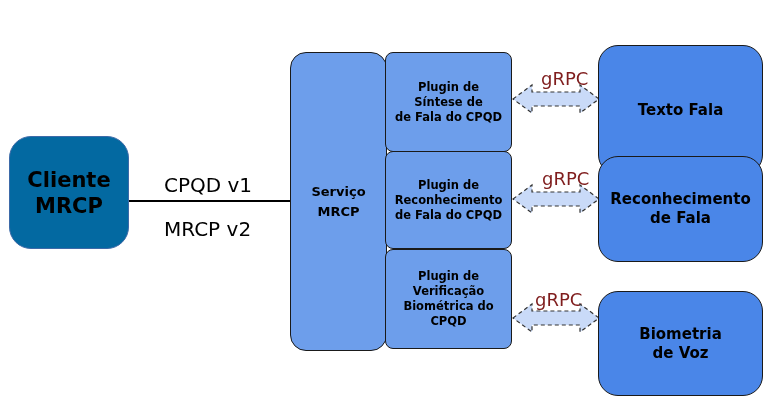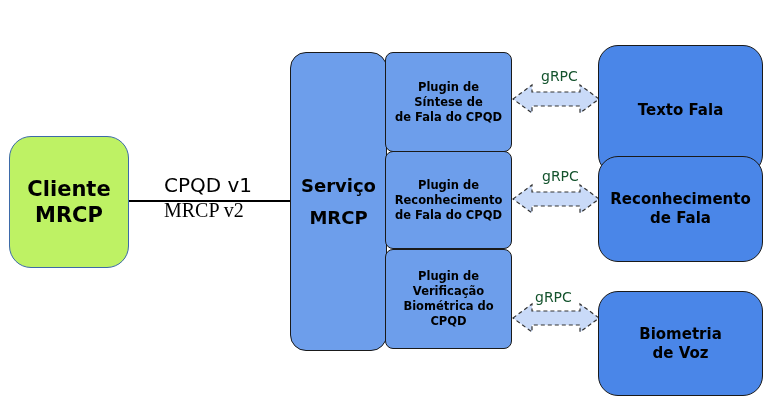--- a/index.html
+++ b/index.html
@@ -1,38 +1,38 @@
 <!DOCTYPE html>
 <html><head>
 <meta charset="utf-8">
 <style>
   html, body { margin:0; padding:0; background:#ffffff; }
   body { width:771px; height:411px; position:relative; overflow:hidden;
          font-family:"DejaVu Sans", sans-serif; }
   .box { position:absolute; box-sizing:border-box; display:flex; align-items:center;
          justify-content:center; text-align:center; font-weight:bold; color:#000; }
-  .client { left:9px; top:136px; width:120px; height:132px; background:#bef264;
+  .client { left:9px; top:136px; width:120px; height:113px; background:#0369a1;
             border:1.5px solid #3d6aa8; border-radius:22px; font-size:21px; line-height:26px; }
   .service { left:290px; top:52px; width:97px; height:299px; background:#6d9eeb;
-             border:1.5px solid #1a1a1a; border-radius:16px; font-size:18px; line-height:32px;justify-content:center; }
+             border:1.5px solid #1a1a1a; border-radius:16px; font-size:13px; line-height:20px;justify-content:center; }
   .plugin { left:385px; width:127px; background:#6d9eeb; border:1.5px solid #1a1a1a;
             border-radius:8px; font-size:11.5px; line-height:15px; }
   .p1 { top:52px; height:100px; }
   .p2 { top:151px; height:98px; }
   .p3 { top:249px; height:100px; }
   .engine { left:598px; width:165px; background:#4a86e8; border:1.5px solid #1a1a1a;
             border-radius:20px; font-size:15px; line-height:19px; }
   .e1 { top:45px; height:130px; }
   .e2 { top:156px; height:106px; }
   .e3 { top:291px; height:105px; }
   .link-line { position:absolute; left:129px; top:200px; width:161px; height:2px; background:#000; }
   .proto { position:absolute; left:164px; font-size:20px; color:#000; }
   .v1 { top:173px; }
-  .v2 { top:199px;font-family:Liberation Serif, serif; }
-  .grpc { position:absolute; font-size:14px; color:#14532d; }
+  .v2 { top:217px; }
+  .grpc { position:absolute; font-size:18px; color:#7f1d1d; }
   .g1 { left:541px; top:68px; }
   .g2 { left:542px; top:168px; }
   .g3 { left:535px; top:289px; }
   svg.arrow { position:absolute; left:512px; width:88px; height:34px; overflow:visible; }
   .a1 { top:82px; }
   .a2 { top:182px; }
   .a3 { top:301px; }
   .lbl { white-space:pre-line; }
 </style>
 </head>

